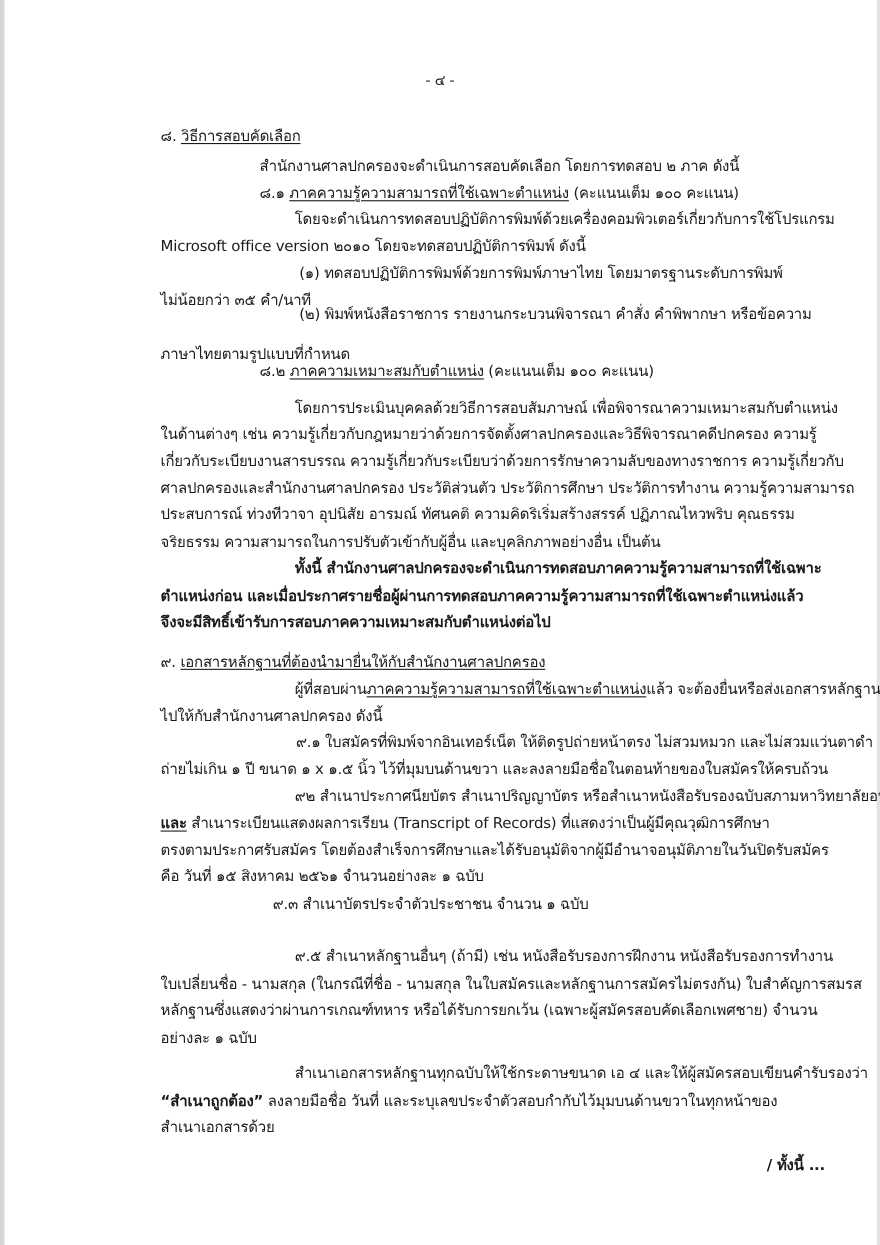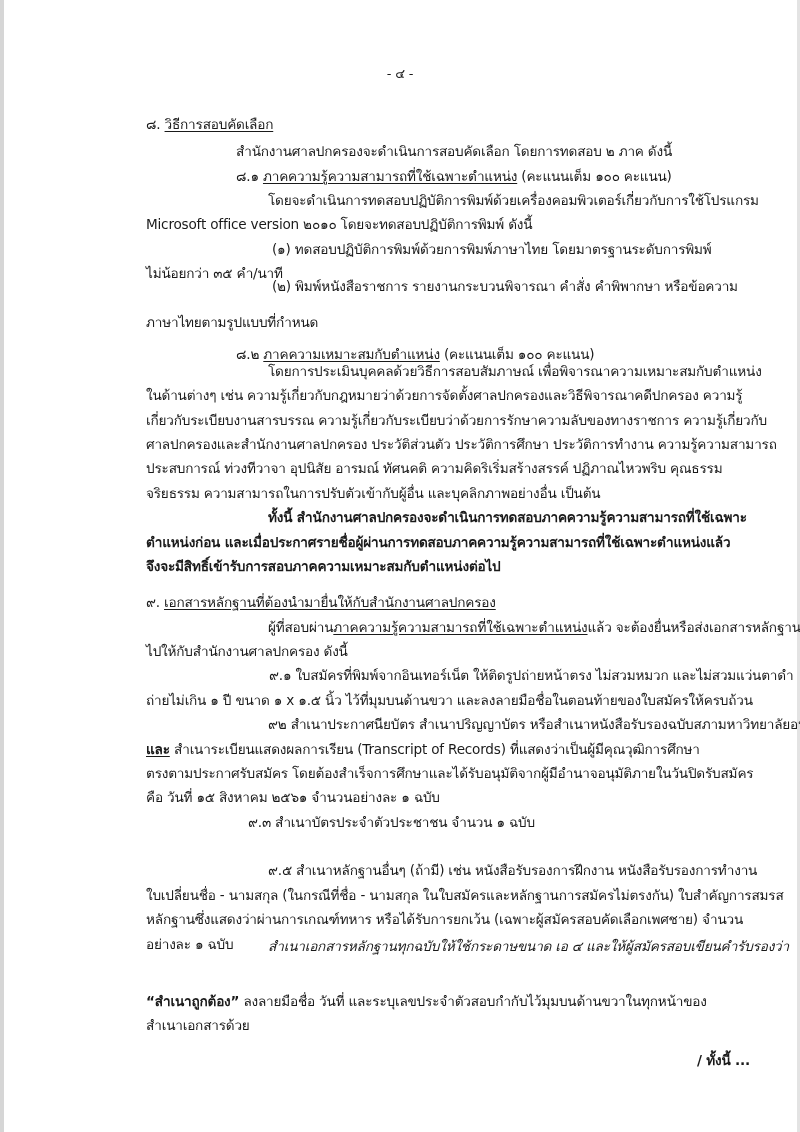--- a/index.html
+++ b/index.html
@@ -36,21 +36,21 @@
     <u>ภาคความรู้ความสามารถที่ใช้เฉพาะตำแหน่ง</u>
     <span>(คะแนนเต็ม ๑๐๐ คะแนน)</span>
   </div>
   <div class="line" style="left:268px; top:190px;">โดยจะดำเนินการทดสอบปฏิบัติการพิมพ์ด้วยเครื่องคอมพิวเตอร์เกี่ยวกับการใช้โปรแกรม</div>
   <div class="line" style="left:146px; top:214px;">Microsoft office version ๒๐๑๐ โดยจะทดสอบปฏิบัติการพิมพ์ ดังนี้</div>
   <div class="line" style="left:272px; top:239px;">(๑) ทดสอบปฏิบัติการพิมพ์ด้วยการพิมพ์ภาษาไทย โดยมาตรฐานระดับการพิมพ์</div>
   <div class="line" style="left:146px; top:263px;">ไม่น้อยกว่า ๓๕ คำ/นาที</div>
   <div class="line" style="left:272px; top:276px;">(๒) พิมพ์หนังสือราชการ รายงานกระบวนพิจารณา คำสั่ง คำพิพากษา หรือข้อความ</div>
   <div class="line" style="left:146px; top:312px;">ภาษาไทยตามรูปแบบที่กำหนด</div>
 
-  <div class="line" style="left:236px; top:344px;">
+  <div class="line" style="left:236px; top:328px;">
     <span>๘.๒</span>
     <u>ภาคความเหมาะสมกับตำแหน่ง</u>
     <span>(คะแนนเต็ม ๑๐๐ คะแนน)</span>
   </div>
   <div class="line" style="left:268px; top:361px;">โดยการประเมินบุคคลด้วยวิธีการสอบสัมภาษณ์ เพื่อพิจารณาความเหมาะสมกับตำแหน่ง</div>
   <div class="line" style="left:146px; top:385px;">ในด้านต่างๆ เช่น ความรู้เกี่ยวกับกฎหมายว่าด้วยการจัดตั้งศาลปกครองและวิธีพิจารณาคดีปกครอง ความรู้</div>
   <div class="line" style="left:146px; top:410px;">เกี่ยวกับระเบียบงานสารบรรณ ความรู้เกี่ยวกับระเบียบว่าด้วยการรักษาความลับของทางราชการ ความรู้เกี่ยวกับ</div>
   <div class="line" style="left:146px; top:434px;">ศาลปกครองและสำนักงานศาลปกครอง ประวัติส่วนตัว ประวัติการศึกษา ประวัติการทำงาน ความรู้ความสามารถ</div>
   <div class="line" style="left:146px; top:458px;">ประสบการณ์ ท่วงทีวาจา อุปนิสัย อารมณ์ ทัศนคติ ความคิดริเริ่มสร้างสรรค์ ปฏิภาณไหวพริบ คุณธรรม</div>
   <div class="line" style="left:146px; top:483px;">จริยธรรม ความสามารถในการปรับตัวเข้ากับผู้อื่น และบุคลิกภาพอย่างอื่น เป็นต้น</div>
@@ -78,20 +78,20 @@
   <div class="line" style="left:146px; top:763px;">ตรงตามประกาศรับสมัคร โดยต้องสำเร็จการศึกษาและได้รับอนุมัติจากผู้มีอำนาจอนุมัติภายในวันปิดรับสมัคร</div>
   <div class="line" style="left:146px; top:787px;">คือ วันที่ ๑๕ สิงหาคม ๒๕๖๑ จำนวนอย่างละ ๑ ฉบับ</div>
 
   <div class="line" style="left:248px; top:812px;">๙.๓ สำเนาบัตรประจำตัวประชาชน จำนวน ๑ ฉบับ</div>
 
   <div class="line" style="left:268px; top:860px;">๙.๕ สำเนาหลักฐานอื่นๆ (ถ้ามี) เช่น หนังสือรับรองการฝึกงาน หนังสือรับรองการทำงาน</div>
   <div class="line" style="left:146px; top:909px;">หลักฐานซึ่งแสดงว่าผ่านการเกณฑ์ทหาร หรือได้รับการยกเว้น (เฉพาะผู้สมัครสอบคัดเลือกเพศชาย) จำนวน</div>
   <div class="line" style="left:146px; top:885px;">ใบเปลี่ยนชื่อ - นามสกุล (ในกรณีที่ชื่อ - นามสกุล ในใบสมัครและหลักฐานการสมัครไม่ตรงกัน) ใบสำคัญการสมรส</div>
   <div class="line" style="left:146px; top:934px;">อย่างละ ๑ ฉบับ</div>
 
-  <div class="line" style="left:268px; top:936px;font-style:italic;">สำเนาเอกสารหลักฐานทุกฉบับให้ใช้กระดาษขนาด เอ ๔ และให้ผู้สมัครสอบเขียนคำรับรองว่า</div>
+  <div class="line" style="left:268px; top:966px;">สำเนาเอกสารหลักฐานทุกฉบับให้ใช้กระดาษขนาด เอ ๔ และให้ผู้สมัครสอบเขียนคำรับรองว่า</div>
   <div class="line" style="left:146px; top:991px;">
     <span class="bold">“สำเนาถูกต้อง”</span><span> ลงลายมือชื่อ วันที่ และระบุเลขประจำตัวสอบกำกับไว้มุมบนด้านขวาในทุกหน้าของ</span>
   </div>
   <div class="line" style="left:146px; top:1015px;">สำเนาเอกสารด้วย</div>
 
   <div class="line bold" style="left:697px; top:1050px;">/ ทั้งนี้ ...</div>
 </div>
 
 </body></html>

